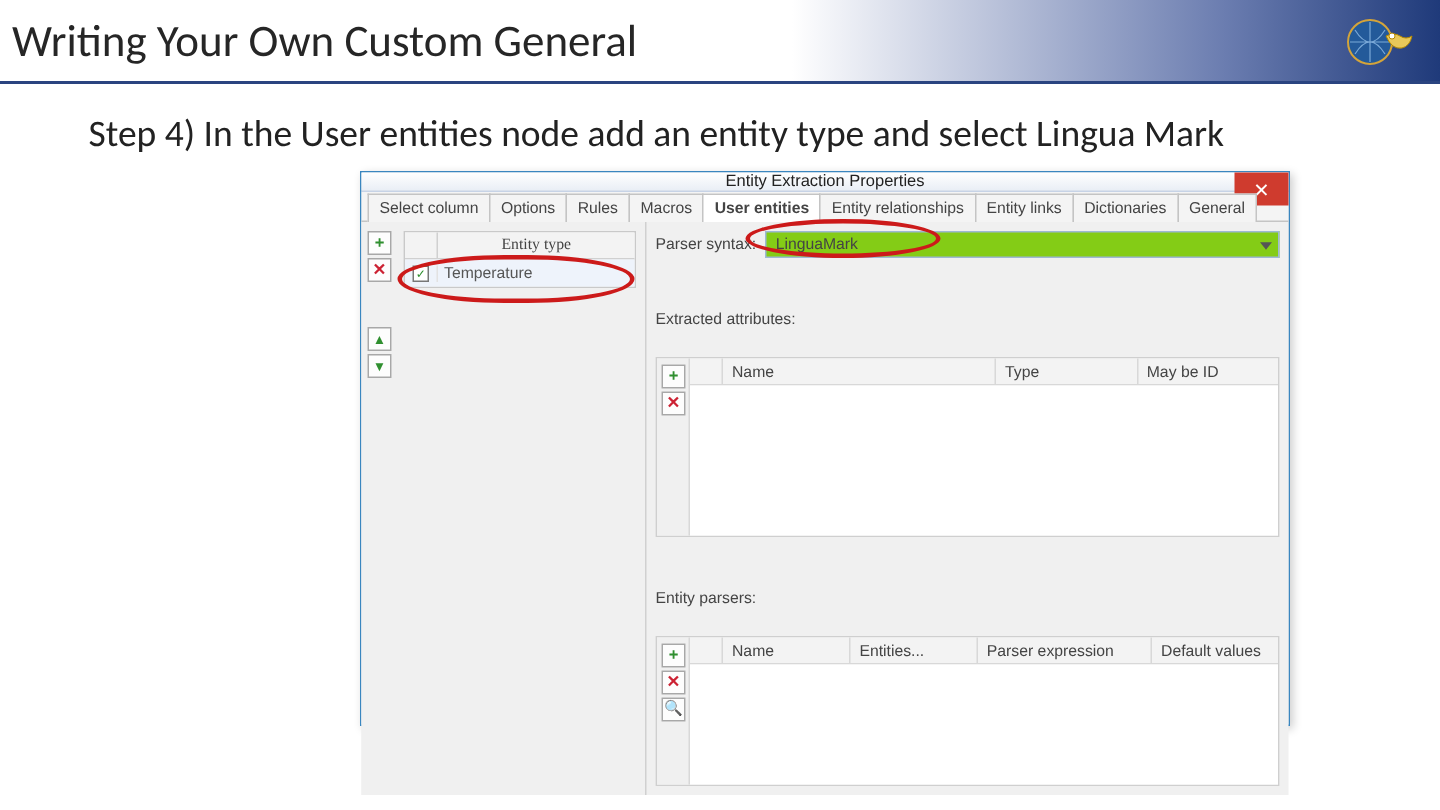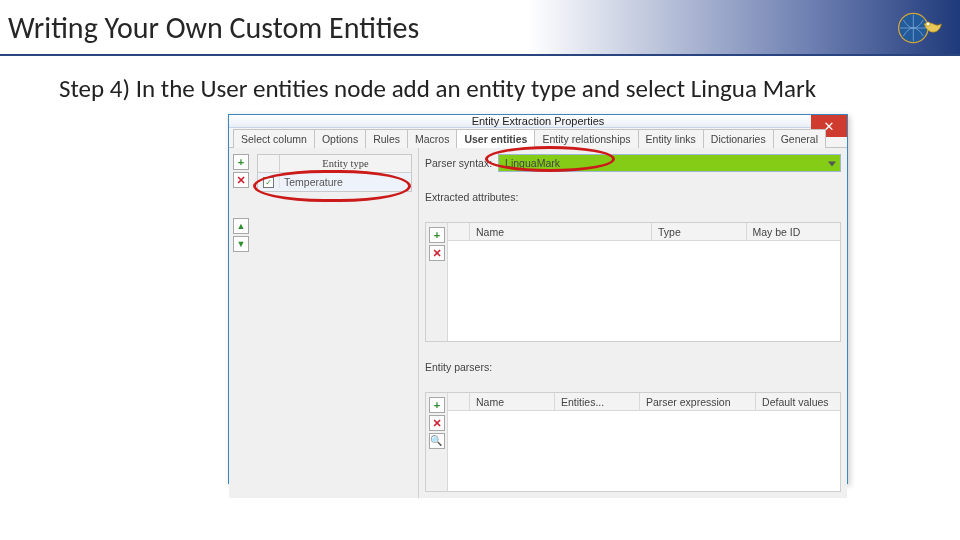--- a/index.html
+++ b/index.html
@@ -20,21 +20,21 @@
     display: flex; align-items: center; justify-content: center;
   }
   .logo svg { width: 56px; height: 40px; }
 
   .body-area { padding: 18px 20px 0 20px; margin-left: 39px; }
   .step-text { font-size: 25px; color: #222; line-height: 1.2; max-width: 920px; }
 
   
   .dialog {
     position: absolute;
-    left: 228px; top: 114px;
+    left: 240px; top: 114px;
     width: 620px; height: 370px;
     border: 1px solid #3a86bf;
     background: #f0f0f0;
     box-shadow: 2px 2px 6px rgba(0,0,0,0.2);
     font-family: "Segoe UI", Tahoma, sans-serif;
     font-size: 11px;
     color: #222;
     display: flex; flex-direction: column;
   }
   .dlg-titlebar {
@@ -157,21 +157,21 @@
     flex: 1;
   }
   .dropdown:after {
     content: "";
     position: absolute; right: 4px; top: 50%; transform: translateY(-30%);
     border-left: 4px solid transparent;
     border-right: 4px solid transparent;
     border-top: 5px solid #555;
   }
 
-  .section-label { font-size: 10.5px; color: #444; margin-top: 0; }
+  .section-label { font-size: 10.5px; color: #444; margin-top: 16px; }
 
   .panel {
     border: 1px solid #cfcfcf; background: #fff;
     flex: 1; display: flex;
     min-height: 120px;
   }
   .panel .sidebtns {
     width: 22px; background: #f0f0f0; border-right: 1px solid #d8d8d8;
     display: flex; flex-direction: column; gap: 2px; padding: 4px 3px;
   }
@@ -194,21 +194,21 @@
     width: 22px; background: #f0f0f0; border-right: 1px solid #d8d8d8;
     display: flex; flex-direction: column; gap: 2px; padding: 4px 3px;
   }
   .panel2 .grid { flex: 1; display: flex; flex-direction: column; }
   .iconbtn.mag { color: #b8860b; font-size: 10px; }
 </style>
 </head>
 <body>
 
 <div class="slide-title-bar">
-  <div class="slide-title">Writing Your Own Custom Entities</div>
+  <div class="slide-title">Writing Your Own Custom General</div>
   <div class="logo">
     <svg viewBox="0 0 80 60">
       <ellipse cx="30" cy="30" rx="22" ry="22" fill="#235a9a" stroke="#d4a43a" stroke-width="2"></ellipse>
       <path d="M10 30 h40 M30 10 v40 M15 18 q15 24 30 0 M15 42 q15 -24 30 0" stroke="#7aa9d8" stroke-width="1.2" fill="none"></path>
       <path d="M46 24 q8 -4 14 0 q6 4 12 0 q-2 10 -10 12 q-10 2 -16 -12 z" fill="#e8c85a" stroke="#b58900" stroke-width="1"></path>
       <circle cx="52" cy="24" r="3" fill="#fff" stroke="#b58900"></circle>
     </svg>
   </div>
 </div>
 

